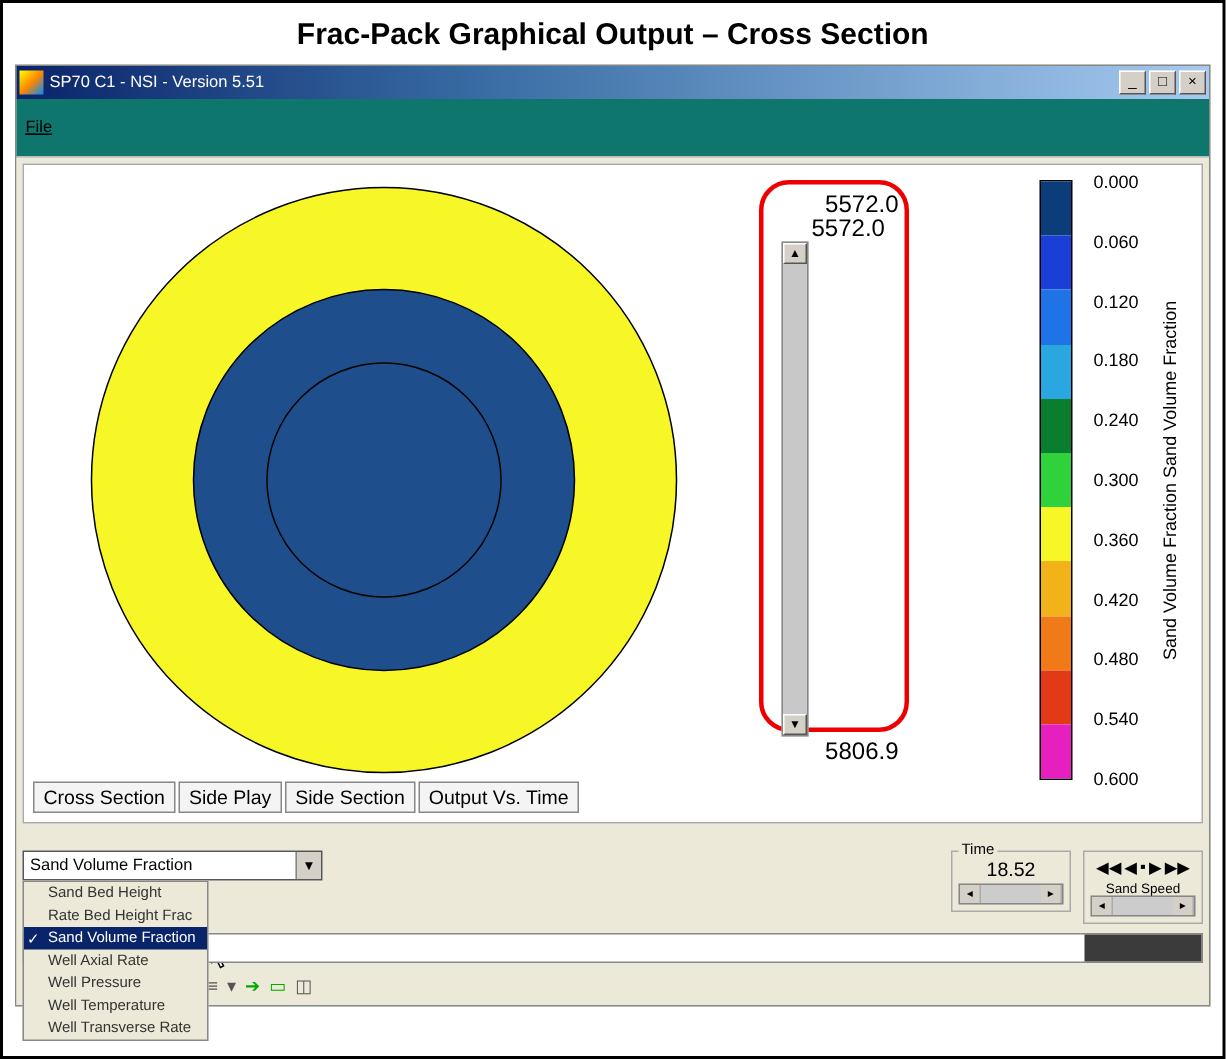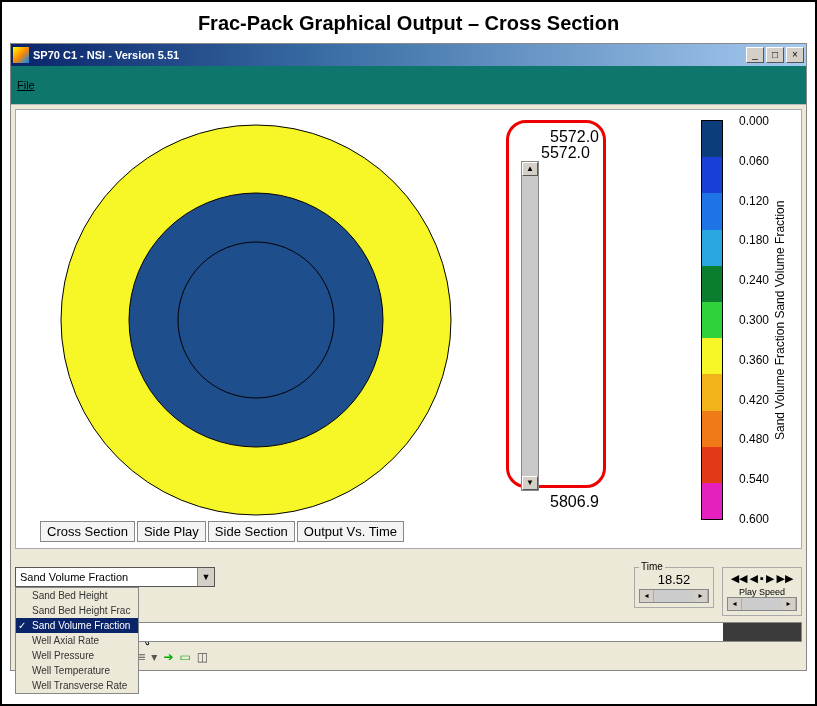--- a/index.html
+++ b/index.html
@@ -33,21 +33,21 @@
     display: flex;
     align-items: center;
     padding: 0 2px;
     font-size: 11px;
   }
   .titlebar .app-icon {
     width: 16px; height: 16px;
     background: linear-gradient(135deg,#ff0,#f80,#08f);
     margin-right: 4px;
   }
-  .titlebar .title-text { flex: 1; font-weight: bold; }
+  .titlebar .title-text { flex: 1; font-weight: normal; }
   .win-btn {
     width: 18px; height: 16px;
     background: #d4d0c8;
     border: 1px solid #fff;
     border-right-color:#555; border-bottom-color:#555;
     margin-left: 2px;
     font-size: 10px;
     text-align: center;
     line-height: 13px;
     color:#000;
@@ -131,33 +131,33 @@
     display:flex;
     flex-direction:column;
     border:1px solid #000;
   }
   .swatches div { flex:1; }
   .scale-labels {
     display:flex;
     flex-direction:column;
     justify-content:space-between;
     font-size:12px;
-    padding-left: 16px;
-    margin: -6px 0;
+    padding-left: 4px;
+    margin: -6px 10px;
   }
   .scale-title {
     writing-mode: vertical-rl;
     transform: rotate(180deg);
     font-size: 12px;
     padding: 0 4px;
     text-align:center;
   }
   .view-tabs {
     position:absolute;
-    left: 24px;
+    left: 6px;
     bottom: 6px;
     display:flex;
     gap:2px;
   }
   .view-tab {
     border:1px solid #888;
     background:#f4f4f4;
     padding: 2px 6px;
     font-size: 13px;
     cursor:default;
@@ -359,21 +359,21 @@
 
     <div class="bottom-area">
       <div class="controls-row">
         <div style="position:relative;">
           <div class="combo">
             <span>Sand Volume Fraction</span>
             <div class="dd-btn">▼</div>
           </div>
           <div class="dropdown-list" id="dropdown-list">
               <div class="opt">Sand Bed Height</div>
-              <div class="opt">Sand Bed Height Frac</div>
+              <div class="opt">Rate Bed Height Frac</div>
               <div class="opt selected">Sand Volume Fraction</div>
               <div class="opt">Well Axial Rate</div>
               <div class="opt">Well Pressure</div>
               <div class="opt">Well Temperature</div>
               <div class="opt">Well Transverse Rate</div>
             </div>
           <svg class="cursor-arrow" width="14" height="18" style="left:126px;top:62px;">
             <polygon points="0,0 0,13 3,10 6,16 8,15 5,9 10,9" fill="#fff" stroke="#000" stroke-width="1"></polygon>
           </svg>
         </div>
@@ -391,21 +391,21 @@
         </div>
 
         <div class="speed-group">
           <div class="play-controls">
             <span>◀◀</span>
             <span>◀</span>
             <span>▪</span>
             <span>▶</span>
             <span>▶▶</span>
           </div>
-          <div class="speed-label">Play Speed</div>
+          <div class="speed-label">Sand Speed</div>
           <div class="mini-scroll">
             <div class="b">◂</div>
             <div class="track"></div>
             <div class="b">▸</div>
           </div>
         </div>
       </div>
 
       <div class="play-track">
         <div class="prog"></div>

